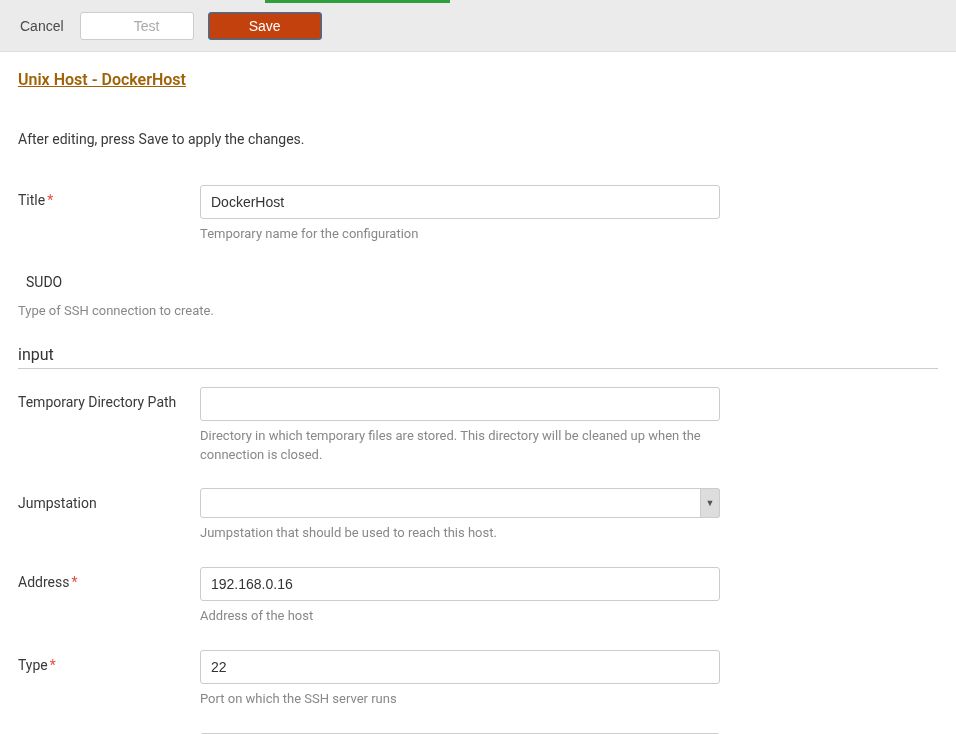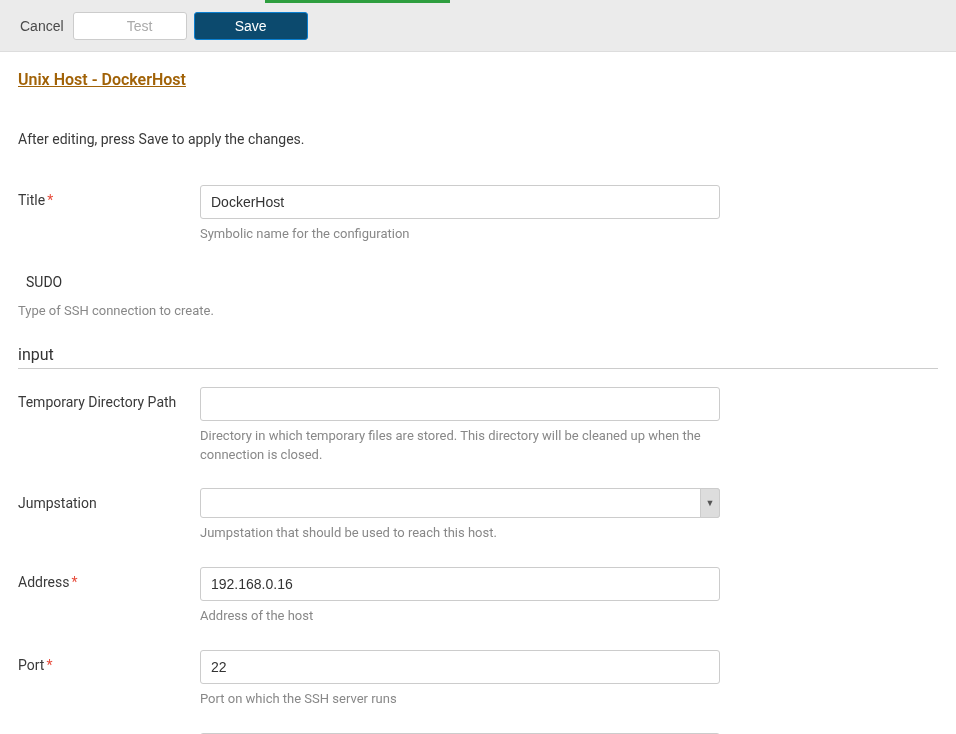--- a/index.html
+++ b/index.html
@@ -19,21 +19,21 @@
       left: 265px;
       width: 185px;
       height: 3px;
       background: #2e9e3f;
     }
     .toolbar {
       background: #ebebeb;
       padding: 11px 18px;
       display: flex;
       align-items: center;
-      gap: 7px;
+      gap: 14px;
       border-bottom: 1px solid #ddd;
       height: 52px;
     }
     .toolbar .link-btn {
       color: #4a4a4a;
       cursor: pointer;
       font-size: 14px;
       background: none;
       border: none;
       padding: 0 2px;
@@ -50,21 +50,21 @@
       display: inline-flex;
       align-items: center;
       justify-content: center;
     }
     .btn-test {
       background: #fff;
       color: #aaa;
       padding-left: 20px;
     }
     .btn-save {
-      background: #0c4a6e;
+      background: #c2410c;
       color: #fff;
       border-color: #0b7fd0;
     }
     .content {
       padding: 18px 18px 60px 18px;
     }
     .page-title {
       font-size: 16px;
       font-weight: 600;
       color: #a16207;
@@ -203,21 +203,21 @@
 
   <div class="form">
 
     <div class="form-group">
       <div class="form-row">
         <div class="form-label-col">
           <span>Title</span><span class="req">*</span>
         </div>
         <div class="form-field-col">
           <input type="text" class="text-input" value="DockerHost" style="">
-          <div class="help-text">Symbolic name for the configuration</div>
+          <div class="help-text">Temporary name for the configuration</div>
         </div>
       </div>
     </div>
 
     <div class="form-group">
       <div class="form-row">
         <div class="form-field-col">
           <div class="static-value">SUDO</div>
           <div class="help-text">Type of SSH connection to create.</div>
         </div>
@@ -262,21 +262,21 @@
         <div class="form-field-col">
           <input type="text" class="text-input" value="192.168.0.16" style="">
           <div class="help-text">Address of the host</div>
         </div>
       </div>
     </div>
 
     <div class="form-group">
       <div class="form-row">
         <div class="form-label-col">
-          <span>Port</span><span class="req">*</span>
+          <span>Type</span><span class="req">*</span>
         </div>
         <div class="form-field-col">
           <input type="text" class="text-input" value="22" style="">
           <div class="help-text">Port on which the SSH server runs</div>
         </div>
       </div>
     </div>
 
     <div class="form-group">
       <div class="form-row">

